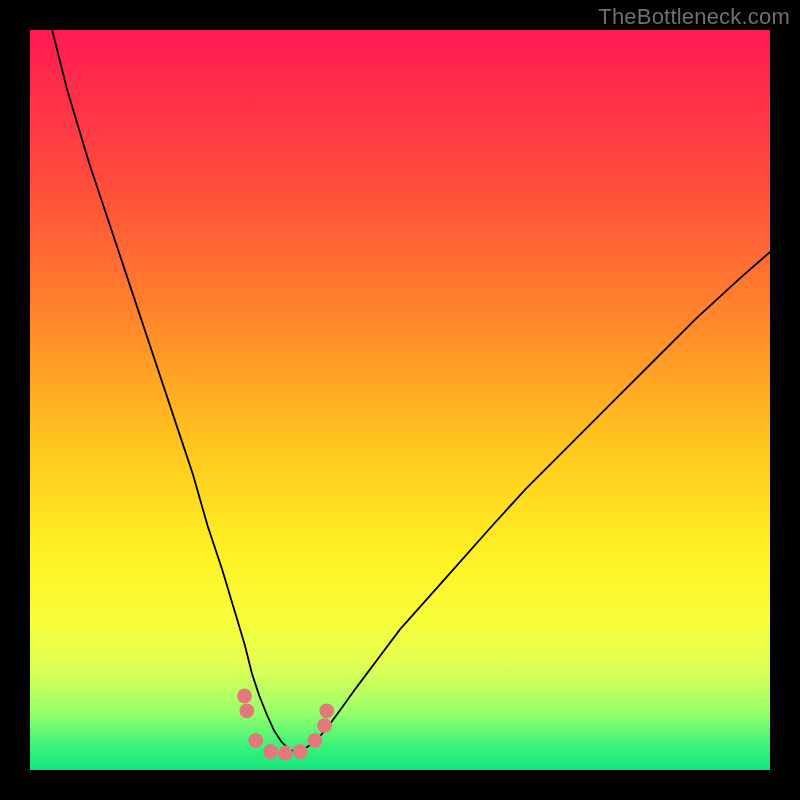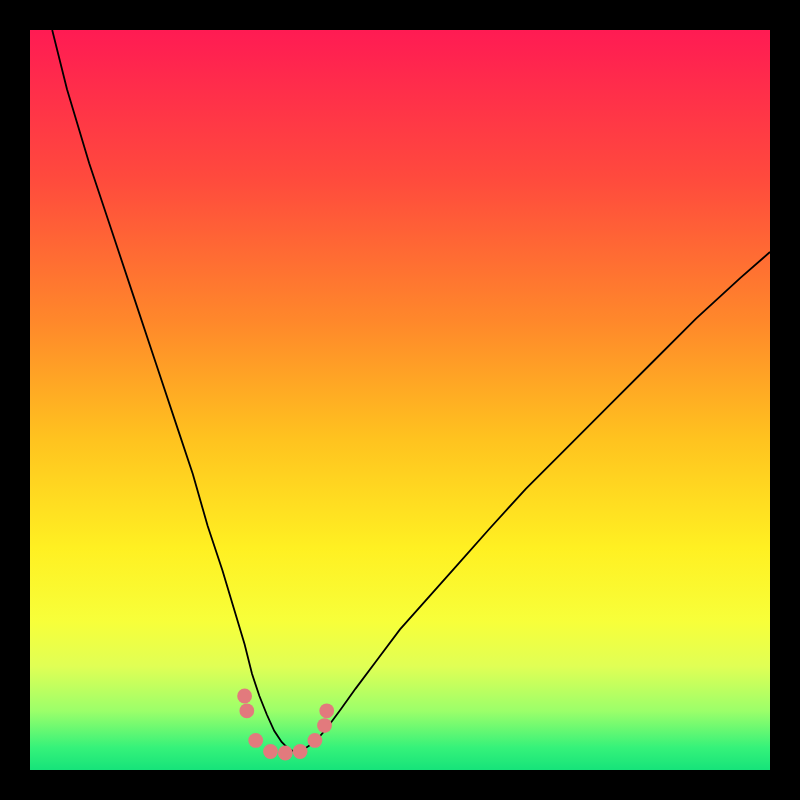--- a/index.html
+++ b/index.html
@@ -68,13 +68,14 @@
           <circle cx="225.70" cy="710.40" r="7.40" fill="#e27a7d" stroke="#d86a6d" stroke-width="0"></circle>
           <circle cx="240.50" cy="721.50" r="7.40" fill="#e27a7d" stroke="#d86a6d" stroke-width="0"></circle>
           <circle cx="255.30" cy="722.98" r="7.40" fill="#e27a7d" stroke="#d86a6d" stroke-width="0"></circle>
           <circle cx="270.10" cy="721.50" r="7.40" fill="#e27a7d" stroke="#d86a6d" stroke-width="0"></circle>
           <circle cx="284.90" cy="710.40" r="7.40" fill="#e27a7d" stroke="#d86a6d" stroke-width="0"></circle>
           <circle cx="294.52" cy="695.60" r="7.40" fill="#e27a7d" stroke="#d86a6d" stroke-width="0"></circle>
           <circle cx="296.74" cy="680.80" r="7.40" fill="#e27a7d" stroke="#d86a6d" stroke-width="0"></circle>
         </g>
     </svg>
   </div>
+  <div class="attribution">TheBottleneck.com</div>
 </div>
 
 </body></html>

